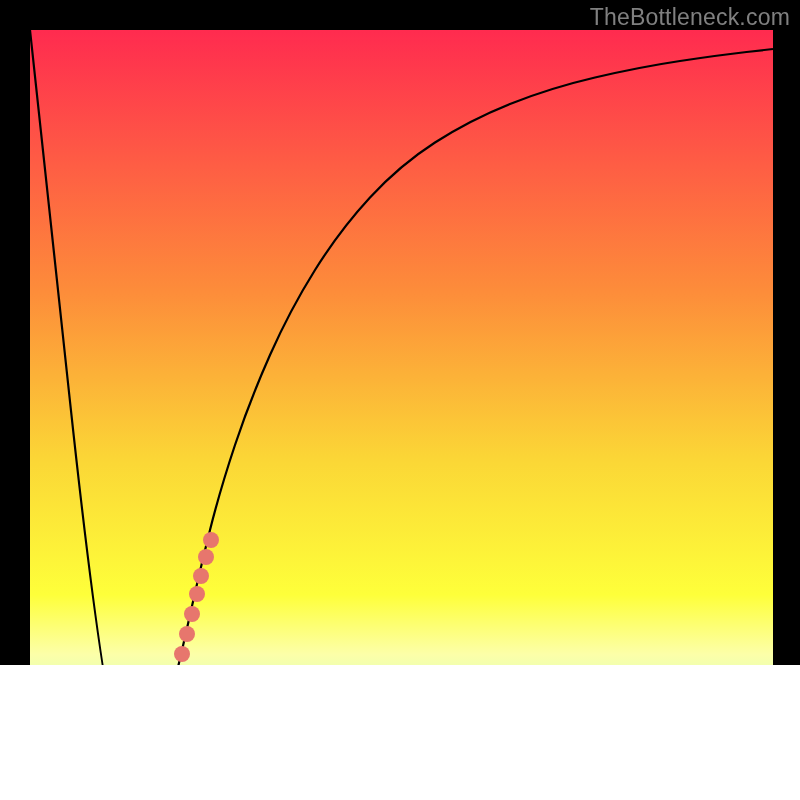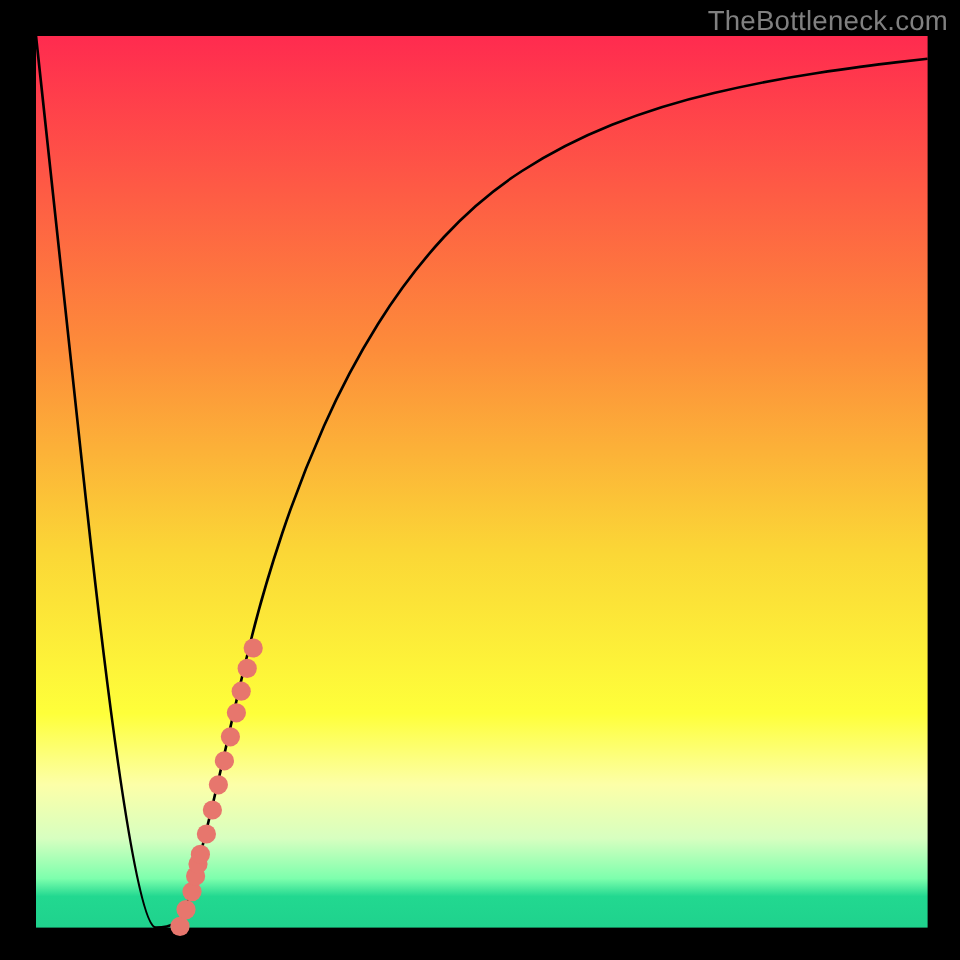--- a/index.html
+++ b/index.html
@@ -3,21 +3,21 @@
 <meta charset="utf-8">
 <style>
   body {
     margin: 0;
     padding: 0;
     background: #fff;
     font-family: Arial, Helvetica, sans-serif;
   }
   .chart-container {
     width: 800px;
-    height: 800px;
+    height: 665px;
     position: relative;
   }
   .chart-container svg {
     display: block;
   }
   .watermark {
     position: absolute;
     top: 4px;
     right: 10px;
     font-size: 23px;

